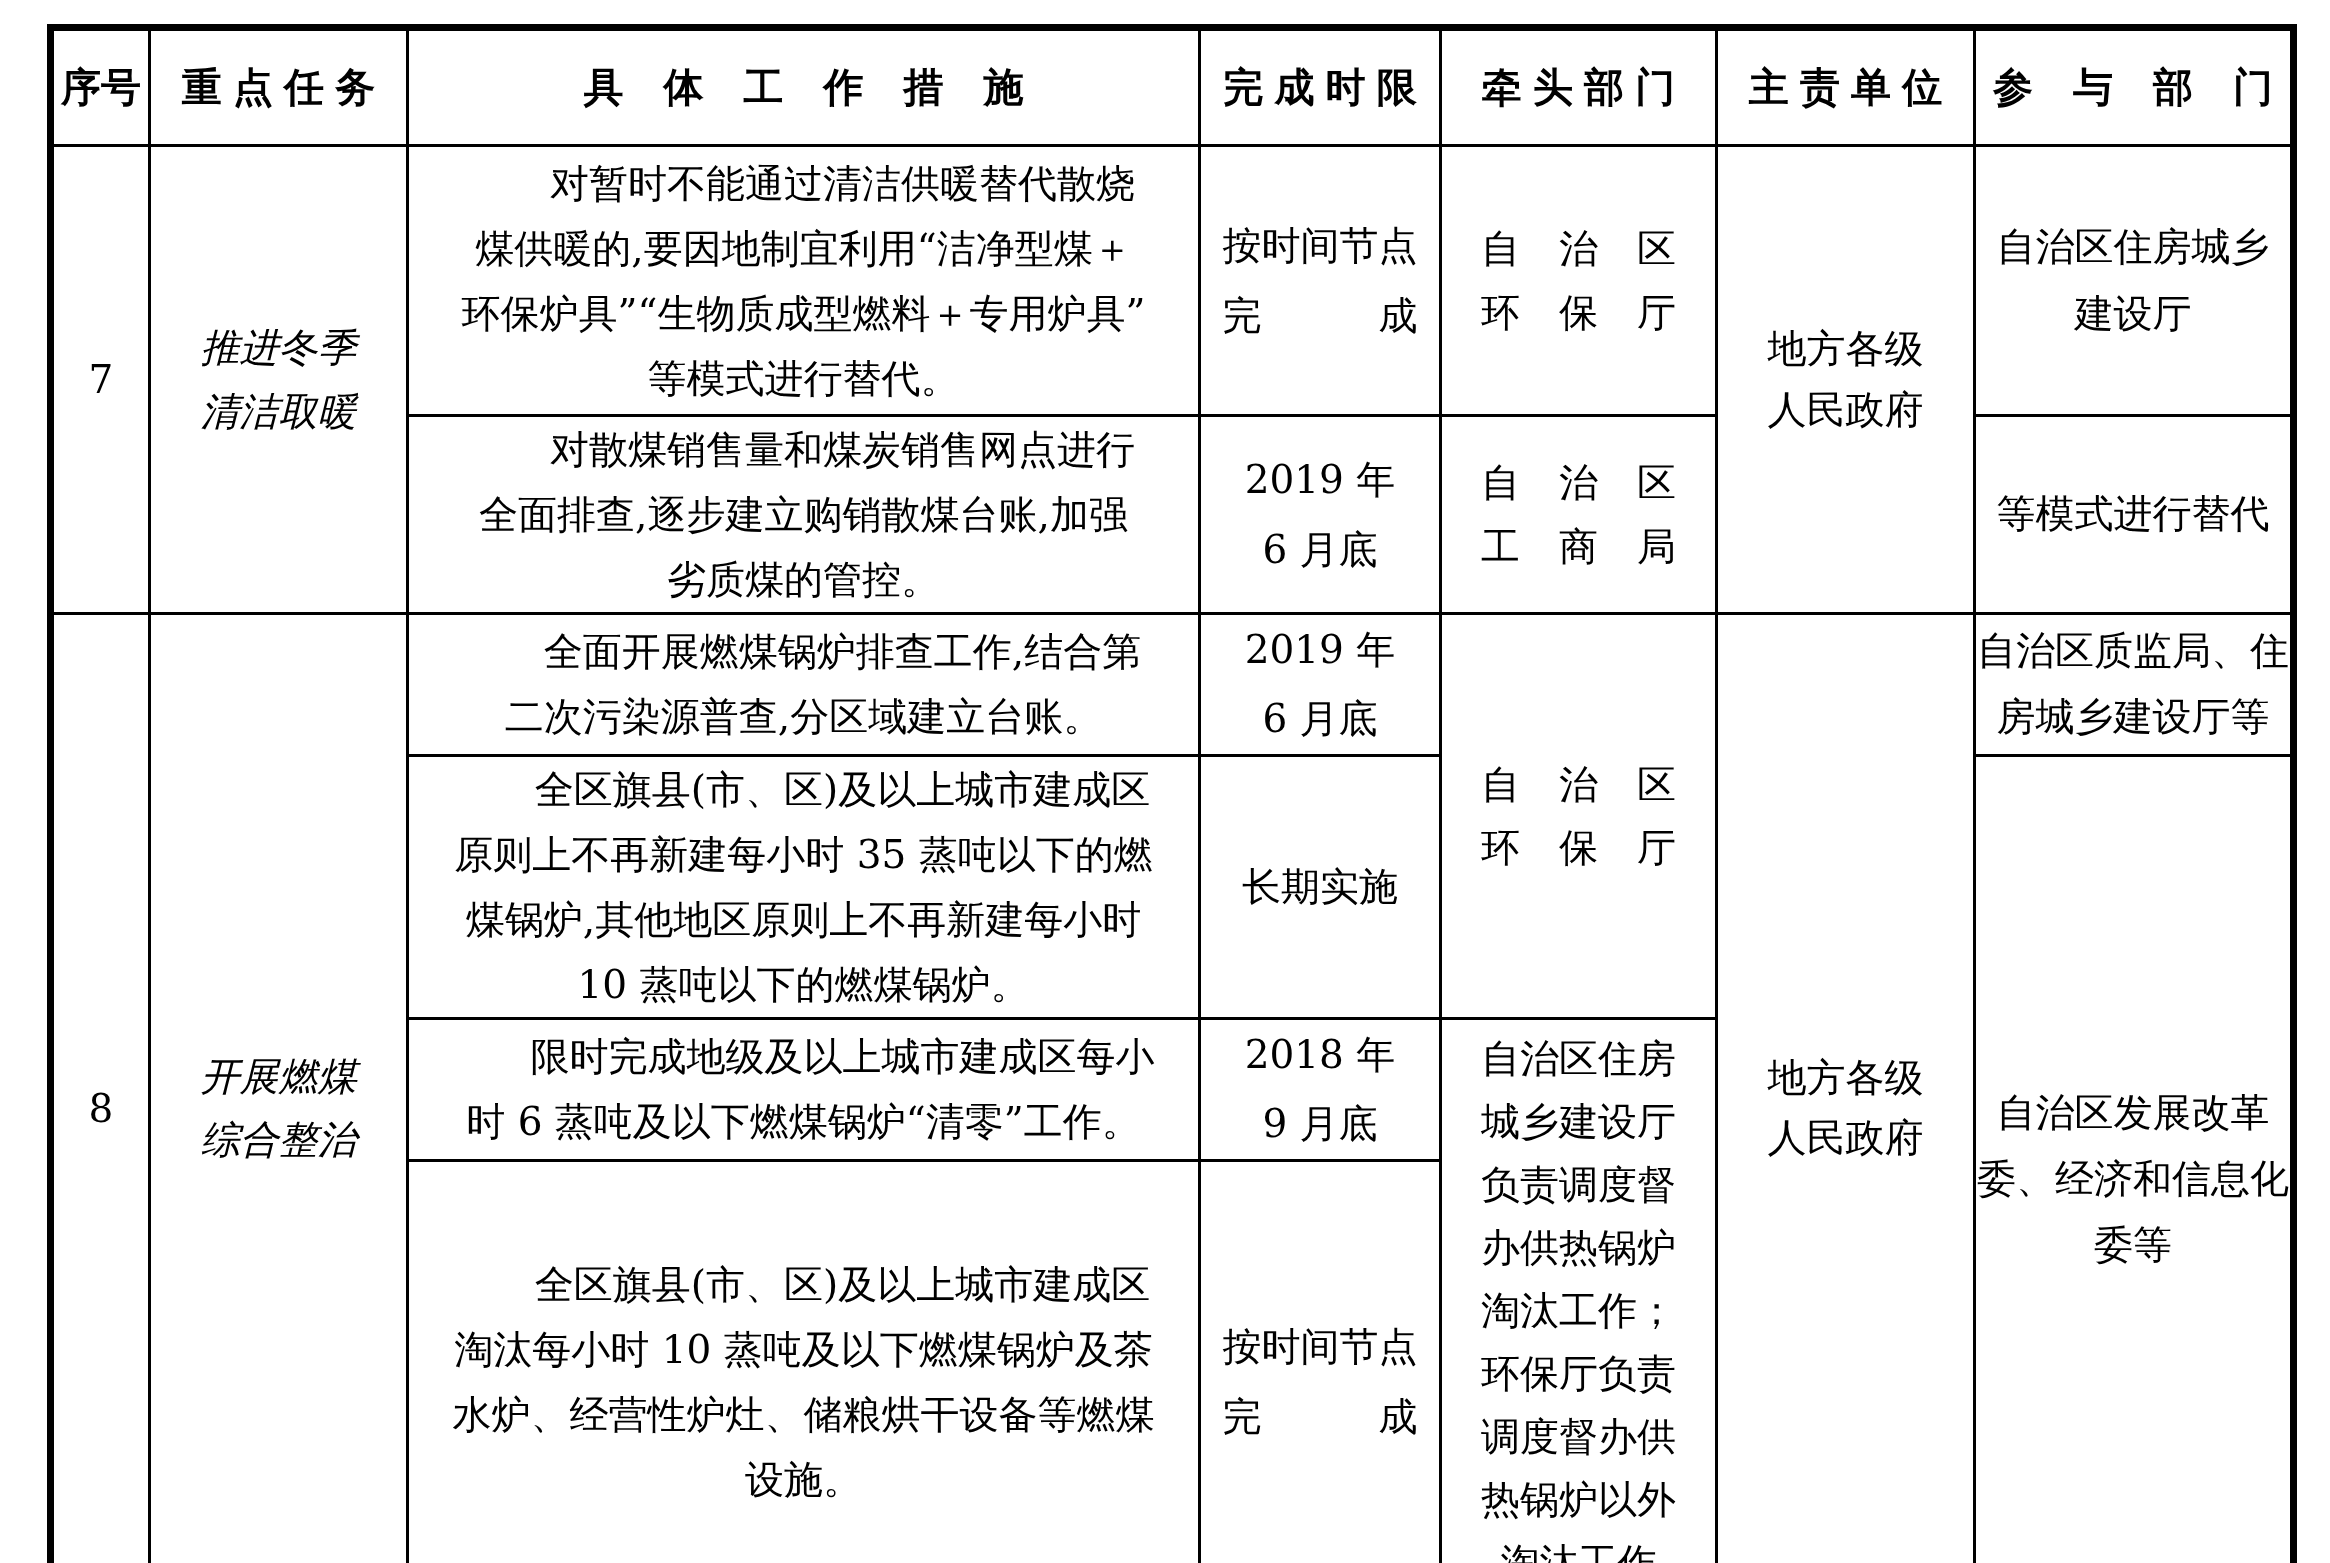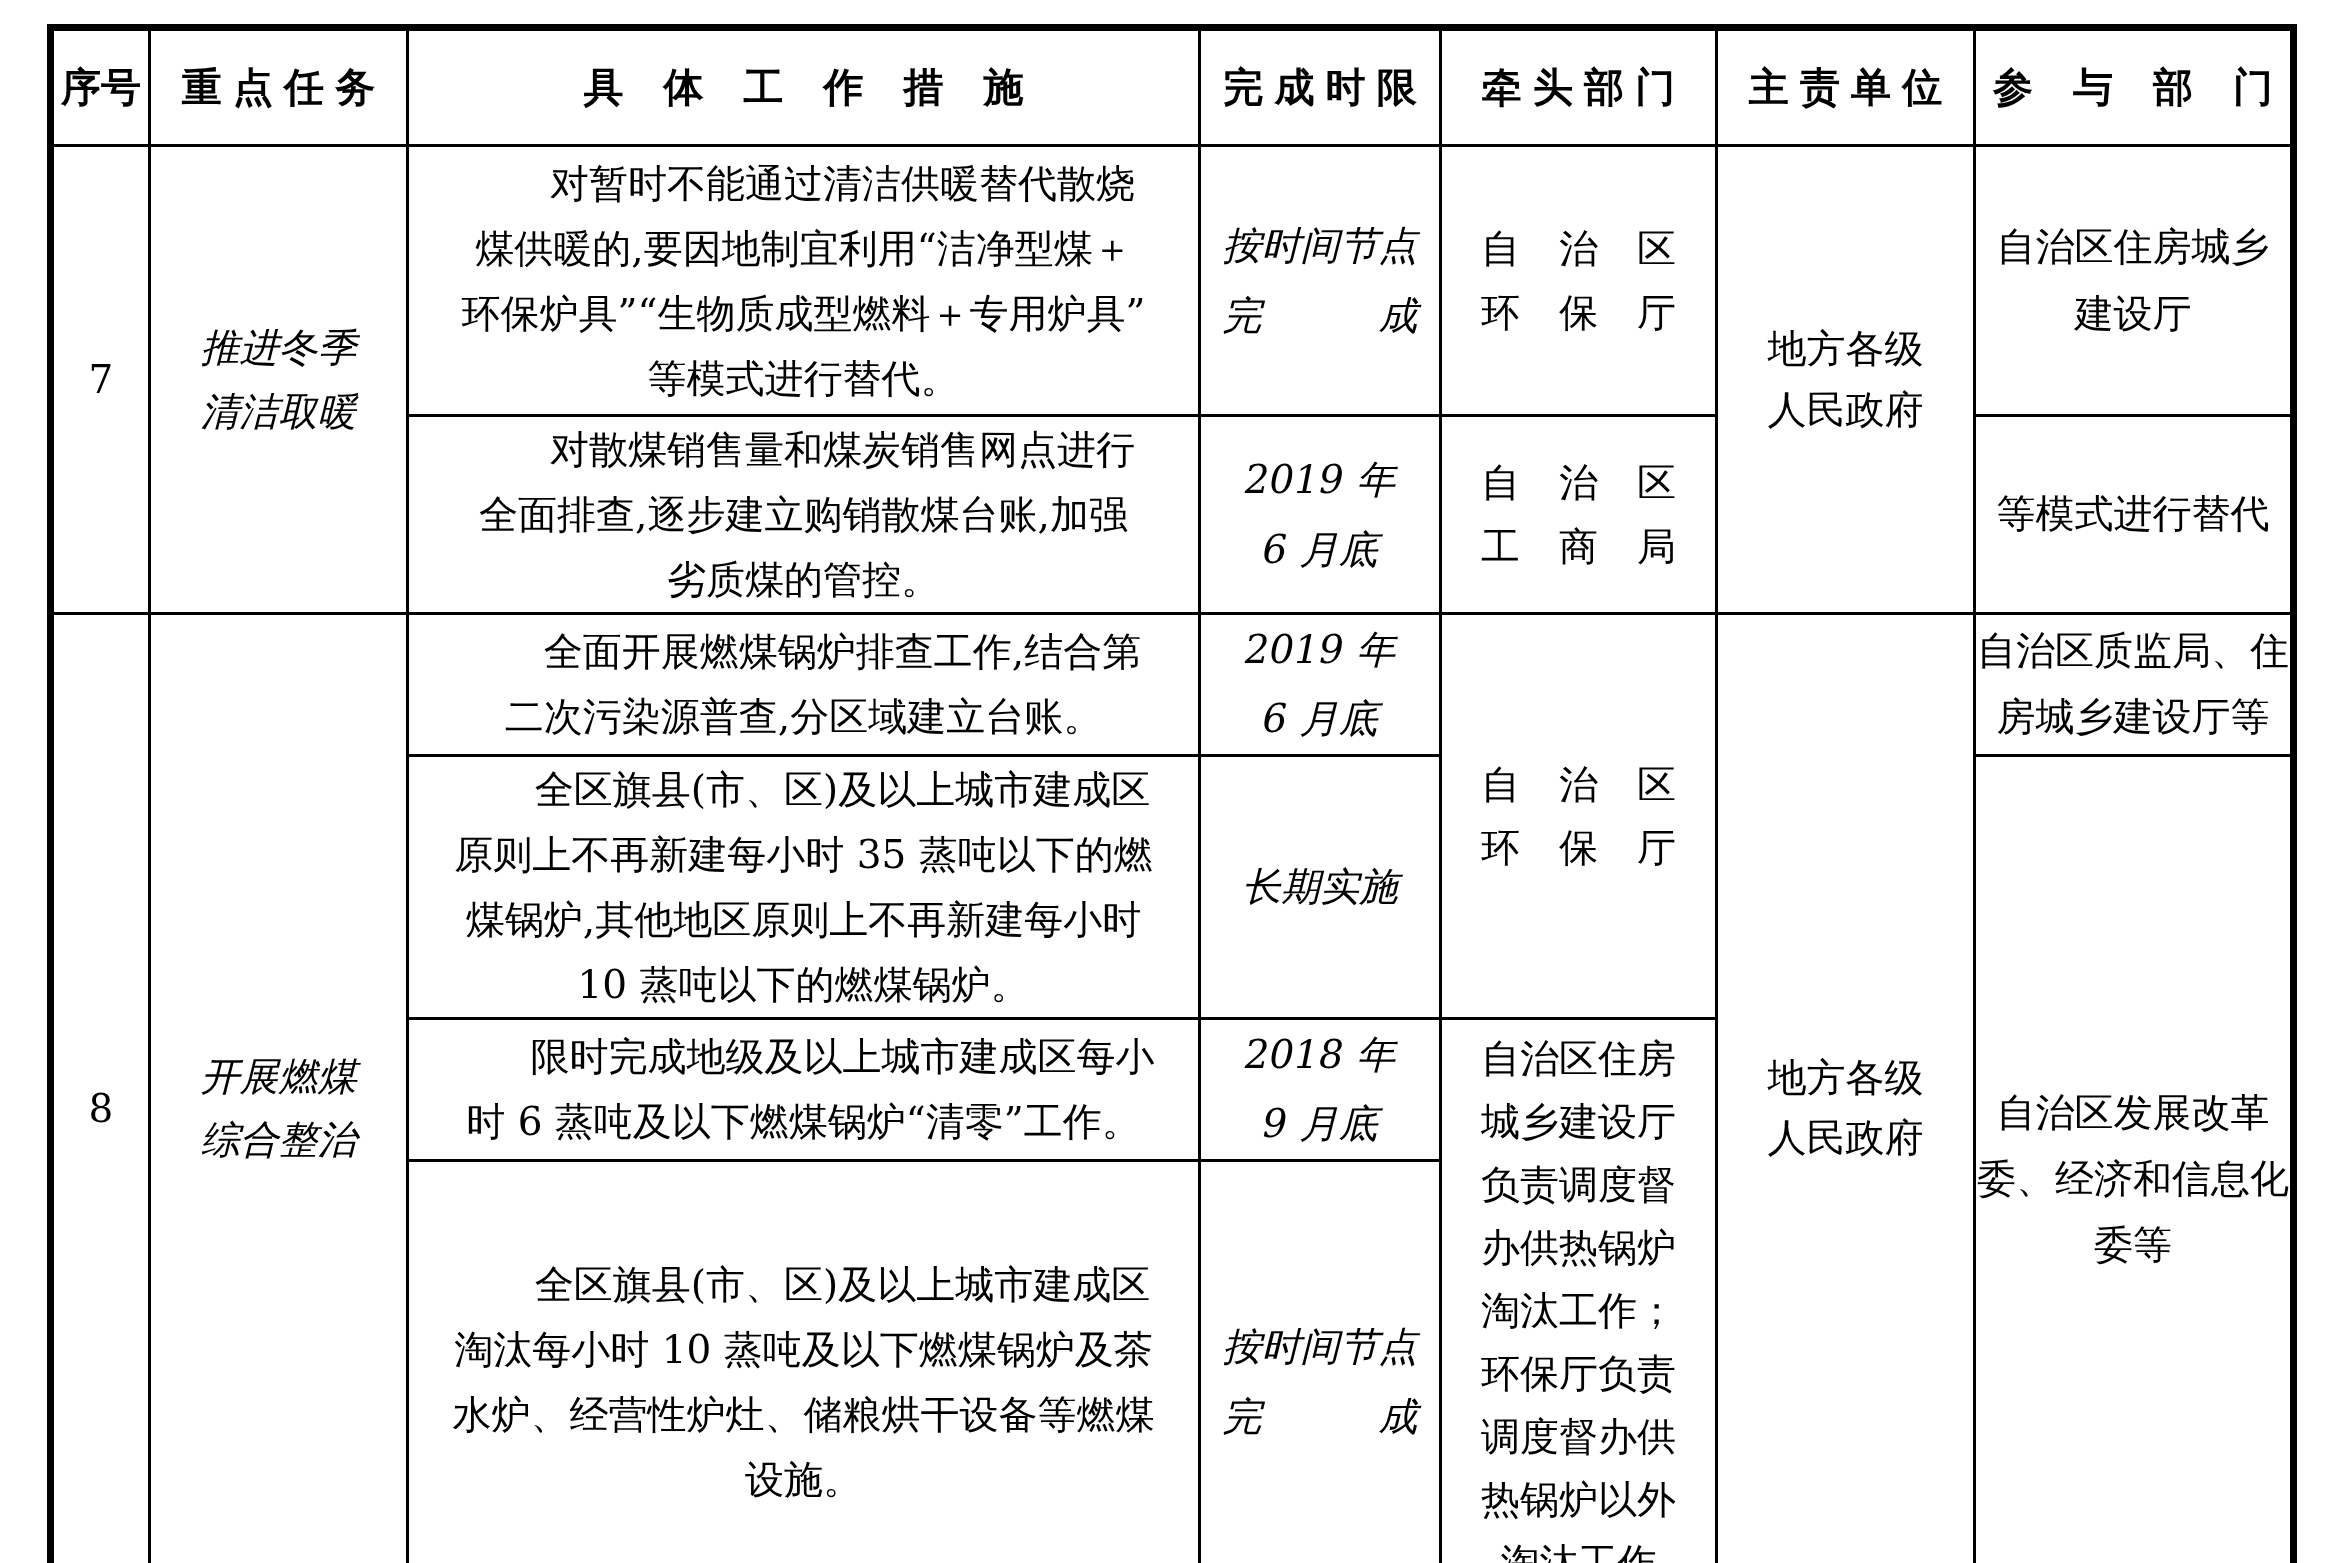--- a/index.html
+++ b/index.html
@@ -53,21 +53,20 @@
   .measure {
     white-space: pre-line;
     text-align: left;
     text-indent: 2em;
     line-height: 65px;
     padding: 0 20.7px;
   }
   .deadline {
     white-space: pre-line;
     line-height: 1.78;
-    font-style: italic;
   }
   .lead {
     white-space: pre-line;
     line-height: 1.62;
   }
   .lead-long {
     white-space: pre-line;
     font-size: 36px;
     line-height: 63px;
   }

